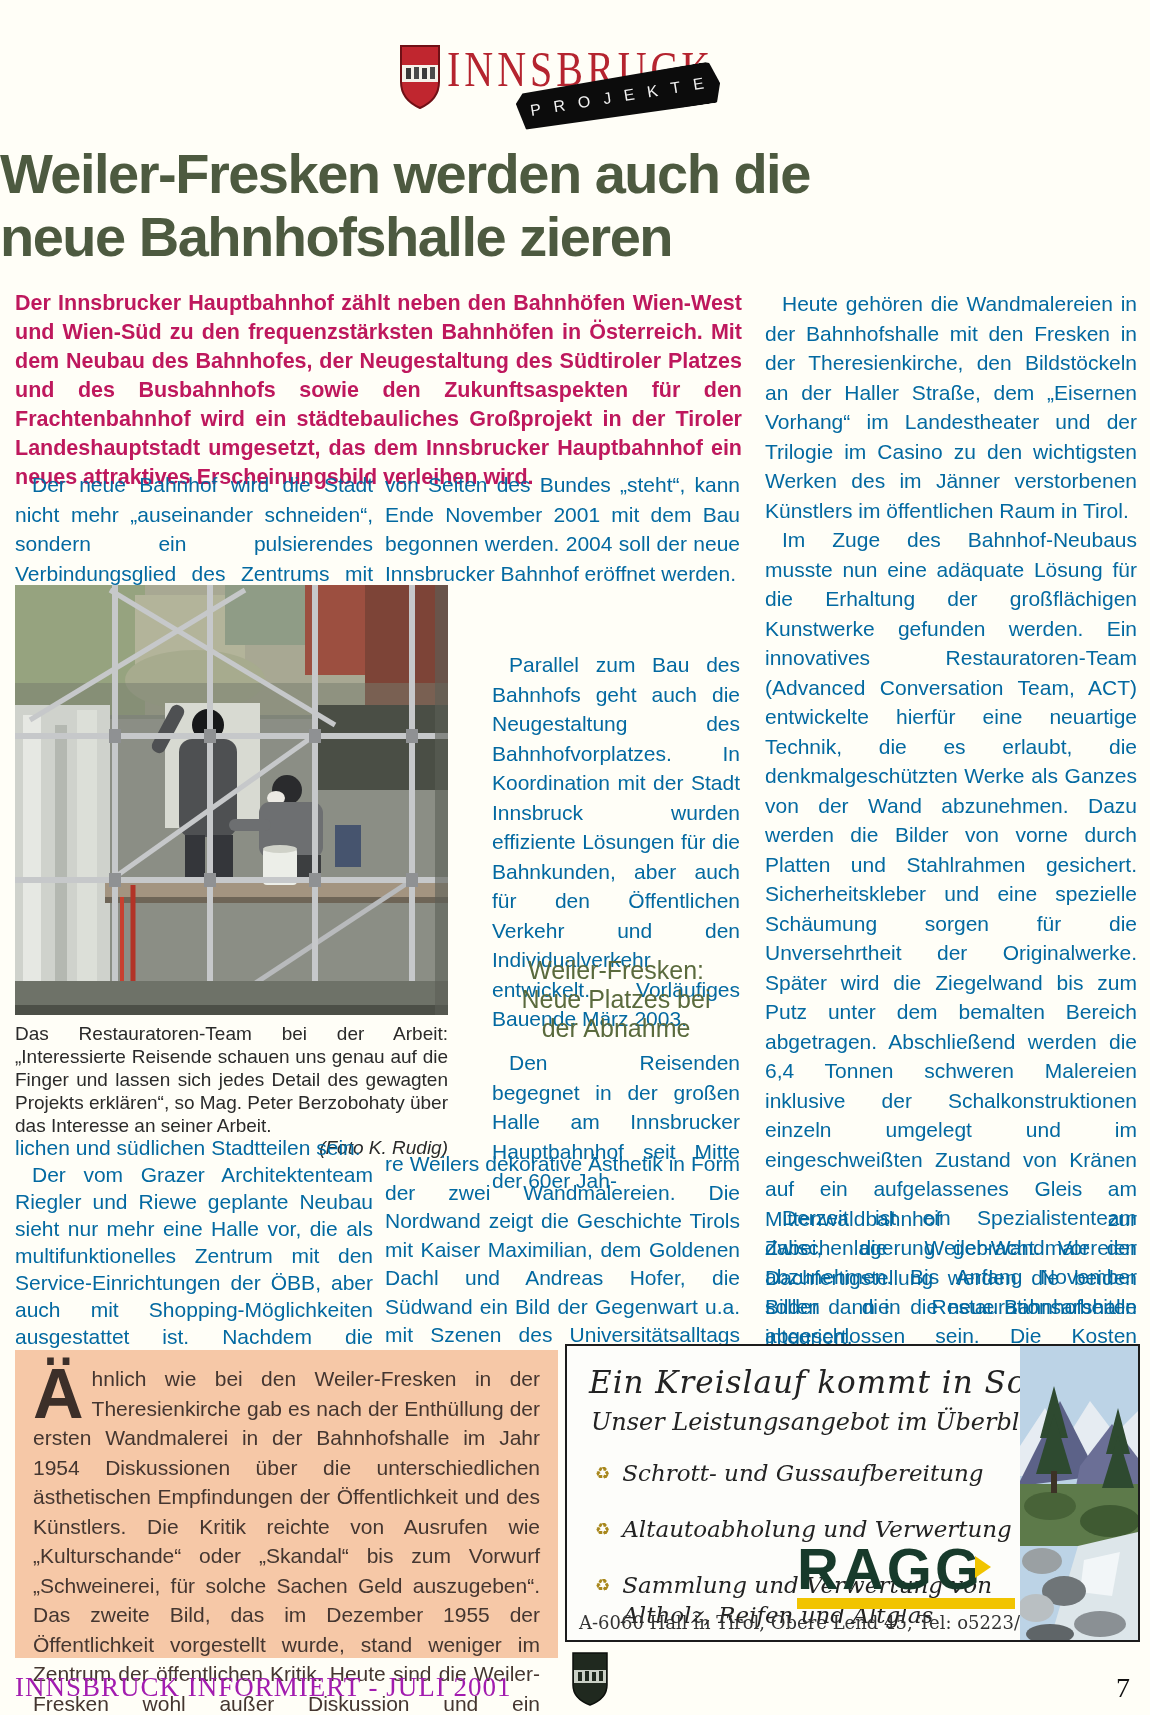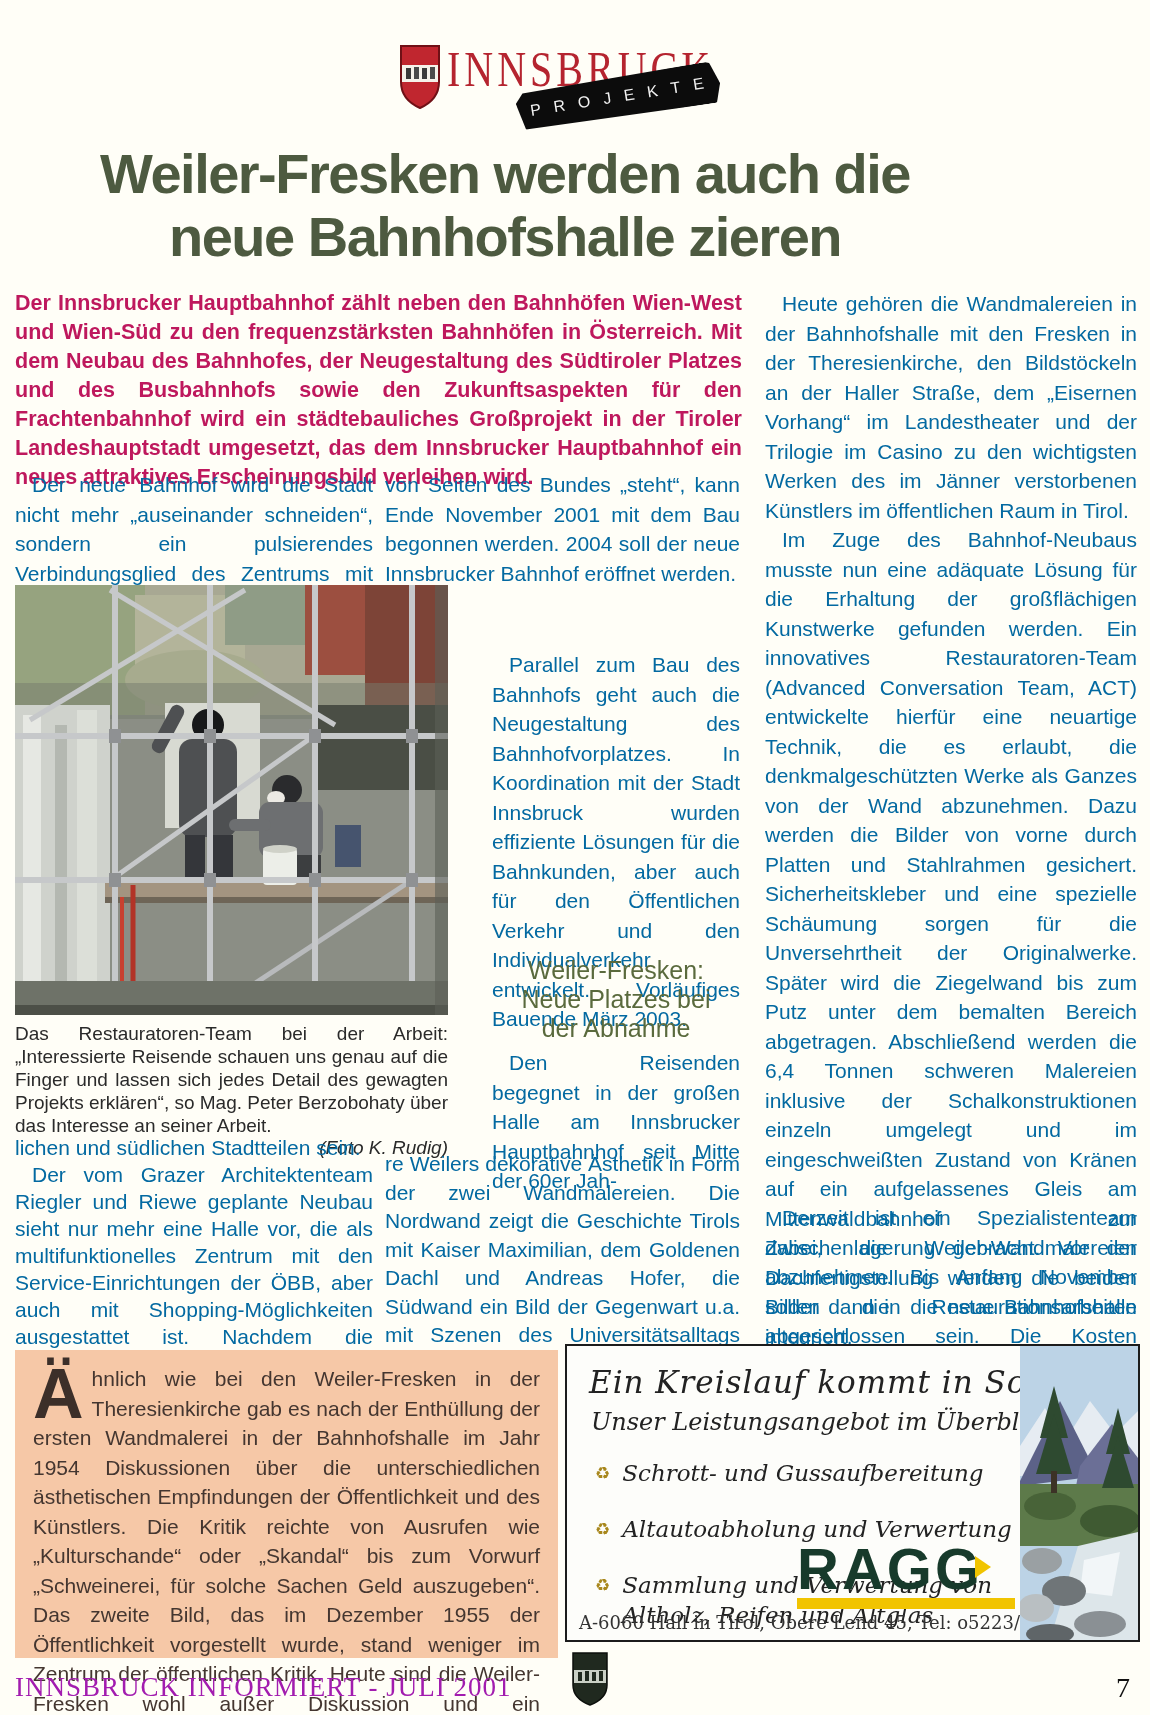--- a/index.html
+++ b/index.html
@@ -15,21 +15,21 @@
     letter-spacing:5px;transform:scaleX(0.80);transform-origin:left top;white-space:nowrap;
   }
   .banner{
     background:#0c0c0c;transform:rotate(-9deg);border-radius:6px 14px 8px 16px;
     clip-path:polygon(0% 28%,4% 6%,96% 0%,100% 55%,97% 100%,3% 92%);
     display:flex;align-items:center;justify-content:center;
   }
   .banner span{color:#f2f2f2;font-size:16px;letter-spacing:13px;font-family:"Liberation Sans",sans-serif;padding-left:10px;}
   
   .headline{
-    width:1010px;text-align:center;color:#4d5a40;font-weight:bold;
+    width:1010px;text-align:left;color:#4d5a40;font-weight:bold;
     font-size:56px;line-height:63px;letter-spacing:-1.5px;
   }
   
   .lead{font-size:21.5px;line-height:29px;font-weight:bold;text-align:justify;color:#be185d;}
   .body{font-size:21px;line-height:29.5px;text-align:justify;color:#0369a1;}
   .tight{line-height:27px;}
   .ind{text-indent:17px;}
   .caption{font-size:19px;line-height:23px;text-align:justify;color:#2a2a2a;}
   .credit{font-style:italic;font-size:19px;text-align:right;color:#2a2a2a;}
   .subhead{color:#5a6a3d;font-weight:normal;font-size:25px;line-height:29px;text-align:center;}

